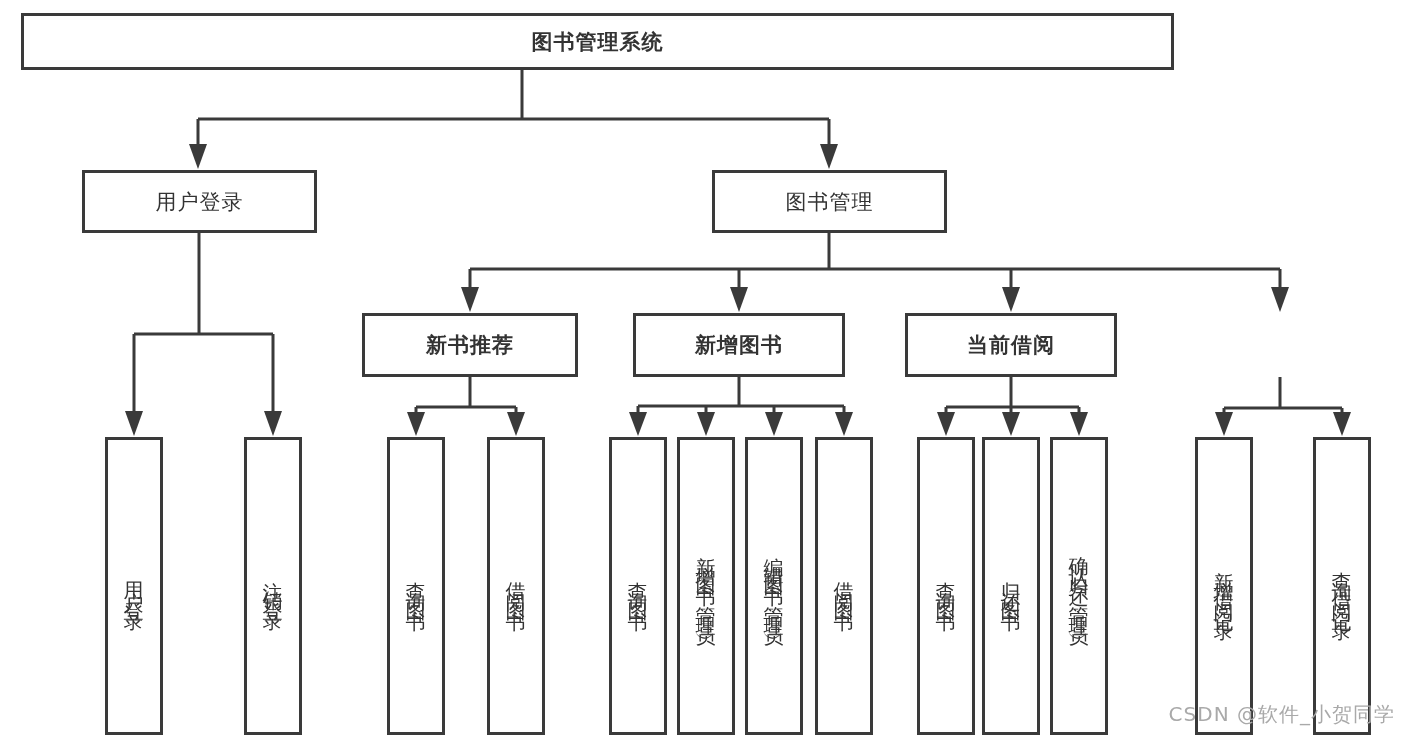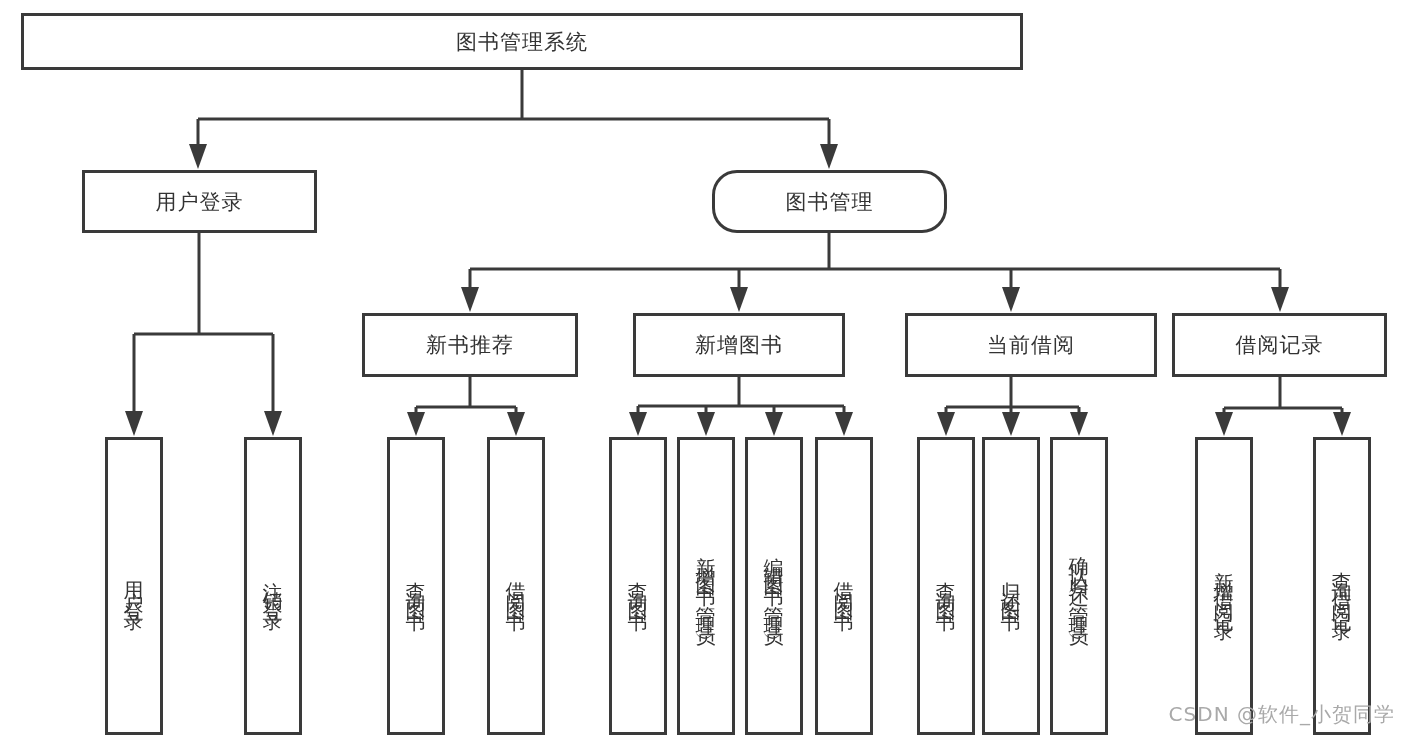--- a/index.html
+++ b/index.html
@@ -35,23 +35,23 @@
     white-space:nowrap;
   }
   .node.leaf{top:437px;width:58px;height:298px;}
   .node.leaf .lbl{
     writing-mode:vertical-rl;
     font-size:20px;
     letter-spacing:10px;
     line-height:1;
     white-space:normal;
   }
-  .node.root{left:21px;top:13px;width:1002px;height:57px;}
+  .node.root{left:21px;top:13px;width:1153px;height:57px;font-weight:bold;}
   .node.lvl2{top:170px;width:235px;height:63px;}
-  .node.lvl3{top:313px;height:64px;}
+  .node.lvl3{top:313px;height:64px;font-weight:bold;}
   .watermark{
     position:absolute;
     right:10px;bottom:19px;
     font-size:20px;
     color:var(--watermark);
     letter-spacing:1px;
     white-space:nowrap;
   }
 </style>
 </head>
@@ -95,35 +95,32 @@
     <polygon class="arrowhead" points="1333,412 1351,412 1342,436"></polygon>
   </svg>
 
   <div class="node root">
     <span class="lbl">图书管理系统</span>
   </div>
 
   <div class="node lvl2" style="left:82px;">
     <span class="lbl">用户登录</span>
   </div>
-  <div class="node lvl2" style="left:712px;border-radius:25px;">
+  <div class="node lvl2" style="left:712px;">
     <span class="lbl">图书管理</span>
   </div>
 
   <div class="node lvl3" style="left:362px;width:216px;">
     <span class="lbl">新书推荐</span>
   </div>
   <div class="node lvl3" style="left:633px;width:212px;">
     <span class="lbl">新增图书</span>
   </div>
-  <div class="node lvl3" style="left:905px;width:252px;">
+  <div class="node lvl3" style="left:905px;width:212px;">
     <span class="lbl">当前借阅</span>
-  </div>
-  <div class="node lvl3" style="left:1172px;width:215px;">
-    <span class="lbl">借阅记录</span>
   </div>
 
   <div class="node leaf" style="left:105px;">
     <span class="lbl">用户登录</span>
   </div>
   <div class="node leaf" style="left:244px;">
     <span class="lbl">注销登录</span>
   </div>
 
   <div class="node leaf" style="left:387px;">

